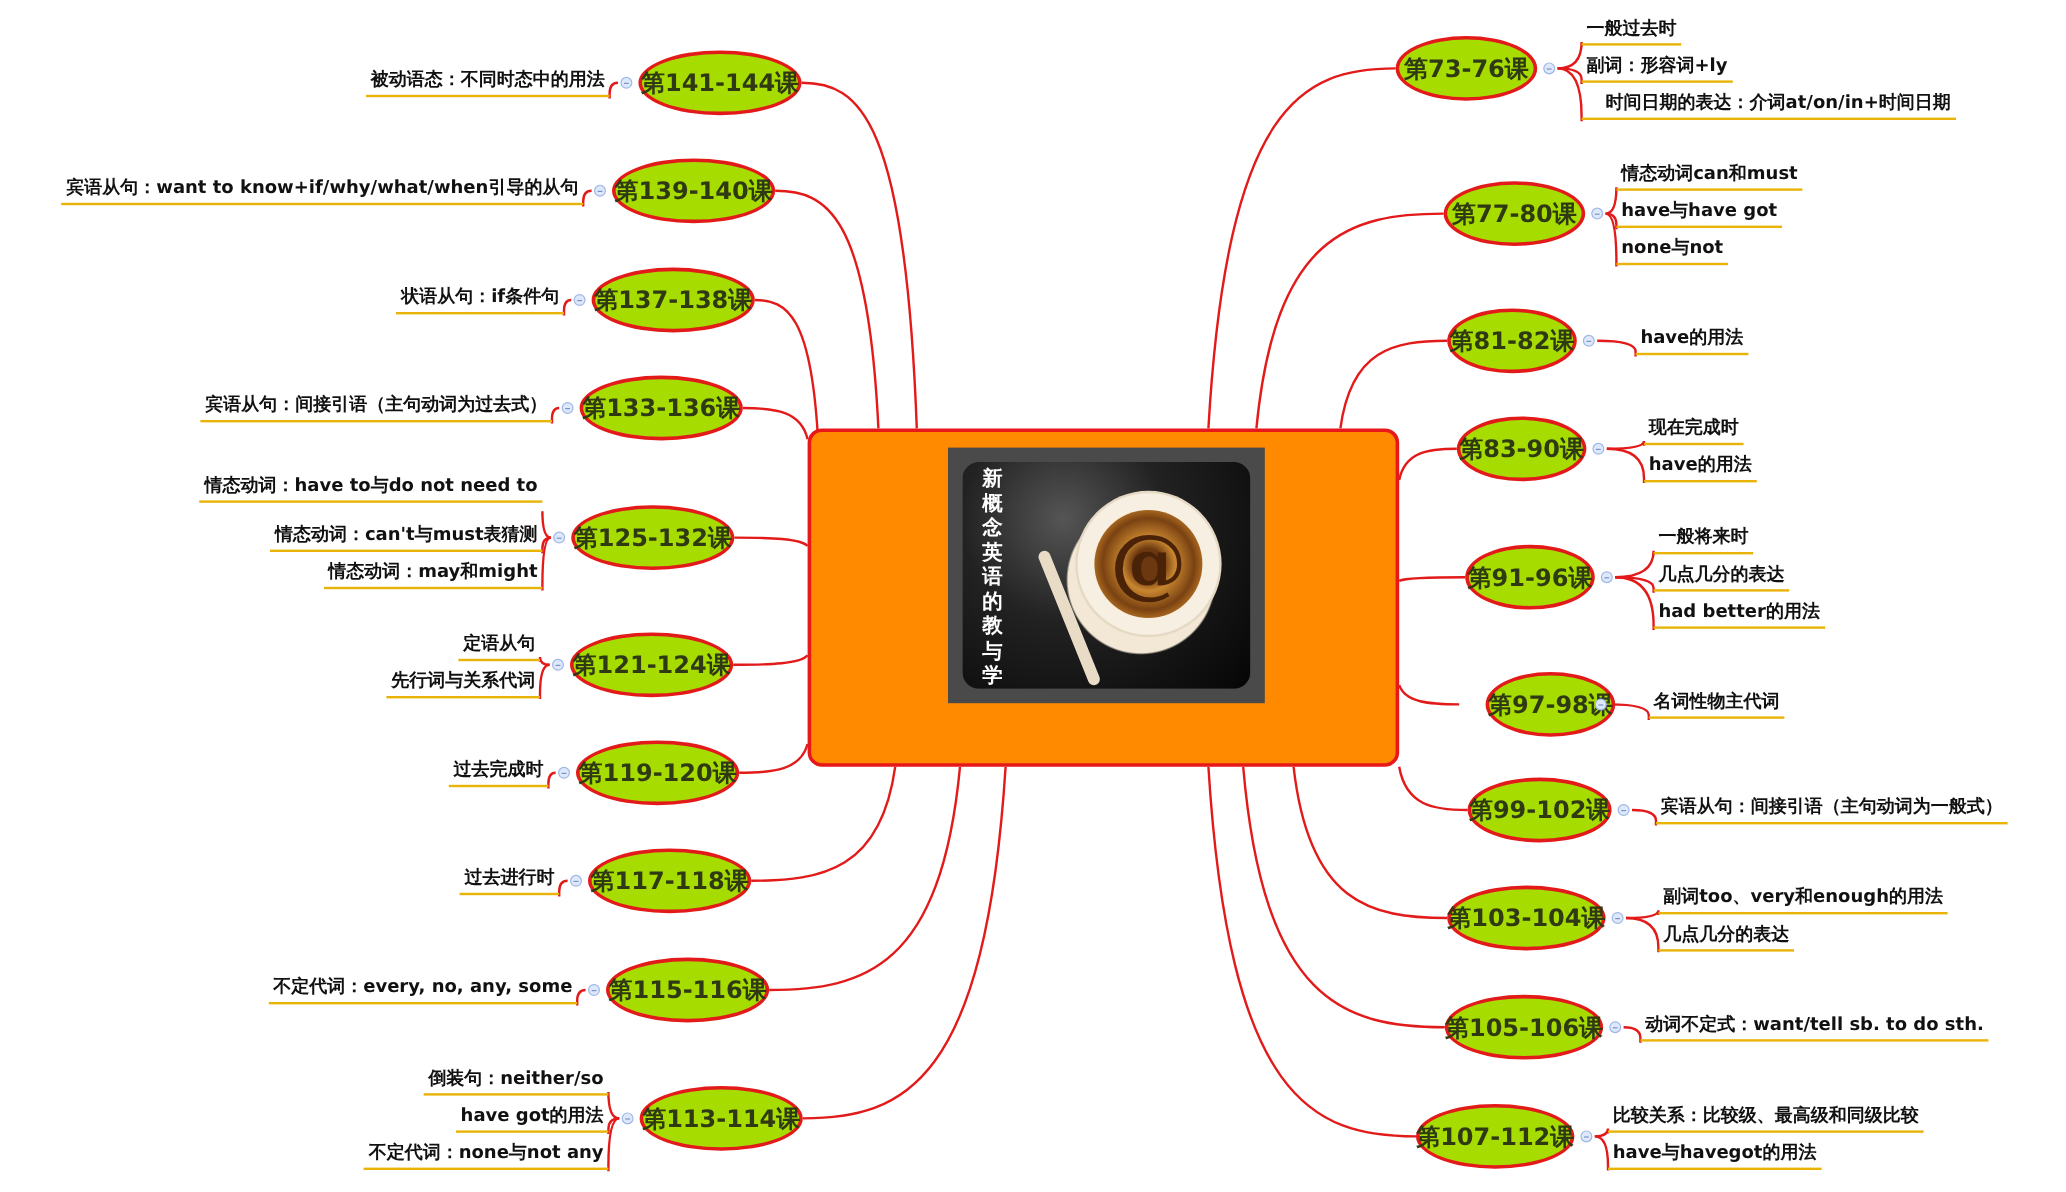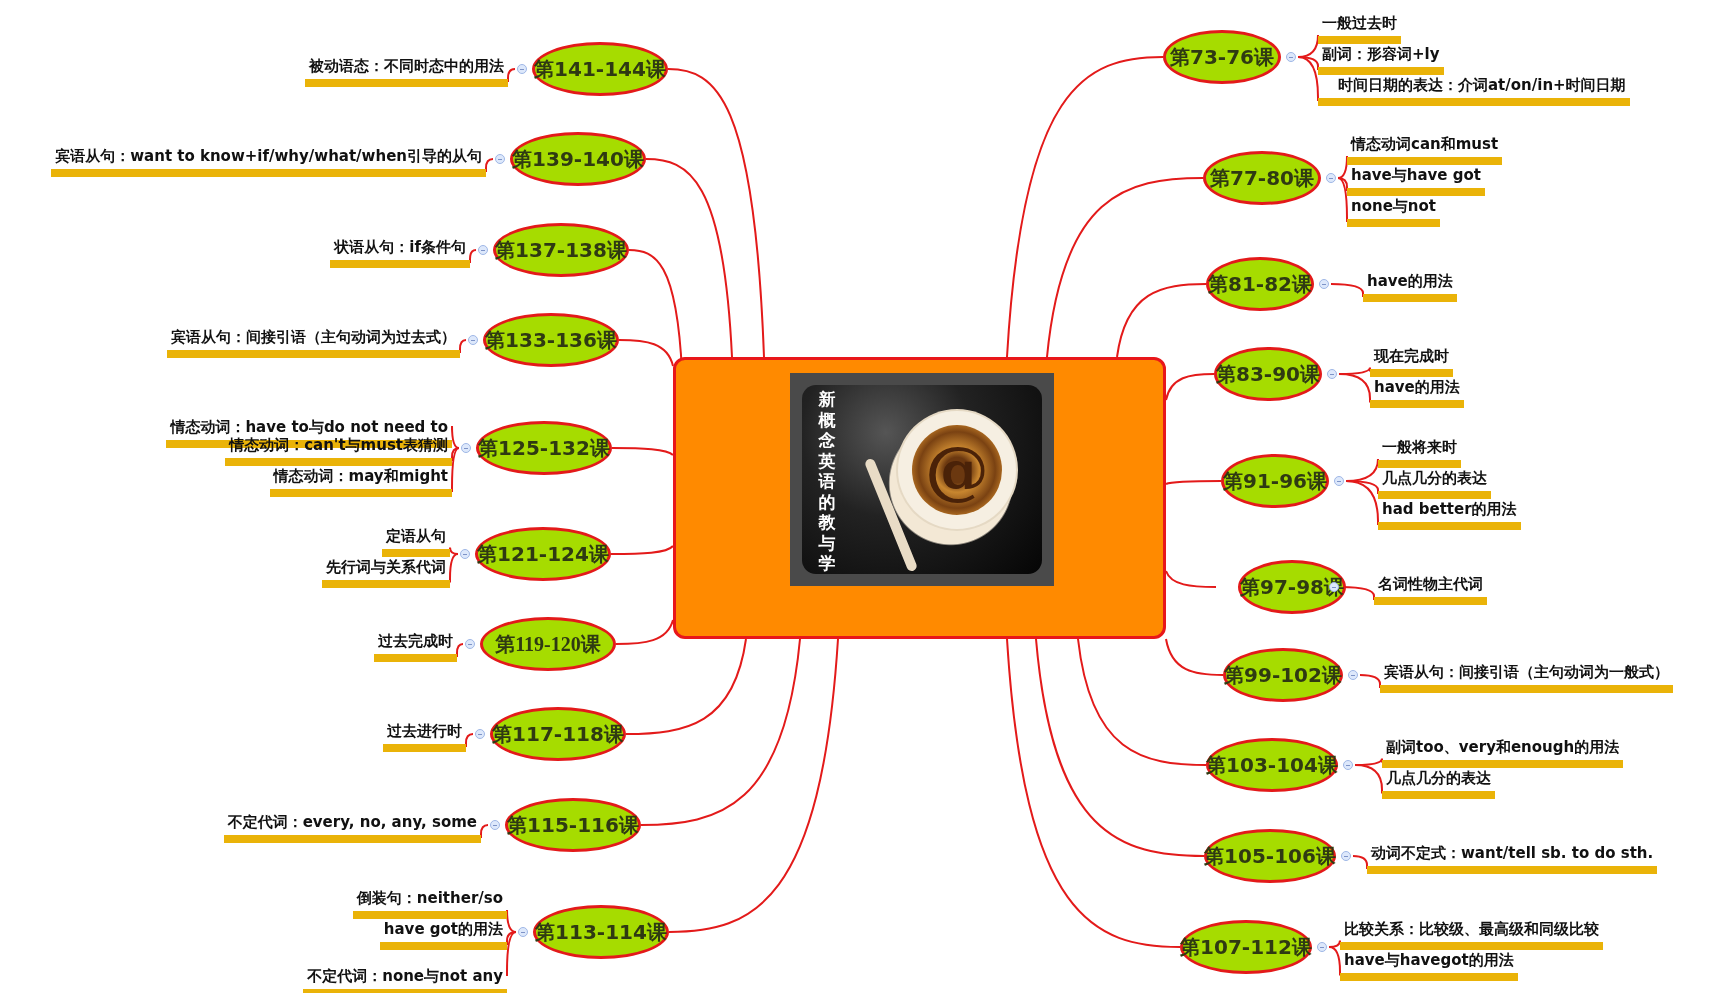--- a/index.html
+++ b/index.html
@@ -24,21 +24,21 @@
            text-align:center; font-weight:bold; }
   .center-title { position:absolute; left:0; right:0; top:226px; text-align:center; font-size:27px;
                   font-weight:bold; color:#111; letter-spacing:1px; }
   .node { position:absolute; height:52px; border-radius:50%; background:#a6dc00; border:3px solid #e31a1a;
           box-sizing:border-box; display:flex; align-items:center; justify-content:center;
           font-weight:bold; font-size:20px; color:#2f3a12; white-space:nowrap; }
   .toggle { position:absolute; width:10px; height:10px; border-radius:50%; background:#dde8fb;
             border:1px solid #9fb7e6; box-sizing:border-box; }
   .toggle::after { content:""; position:absolute; left:2px; right:2px; top:4px; height:1px; background:#7d93c7; }
   .leaf { position:absolute; font-size:15px; font-weight:bold; color:#111; white-space:nowrap;
-          border-bottom:8px solid #eab308; padding:0 4px 4px 4px; line-height:18px; }
+          border-bottom:2px solid #eab308; padding:0 4px 4px 4px; line-height:18px; }
   .leaf.r { text-align:left; }
   .leaf.l { text-align:right; }
 </style>
 </head>
 <body>
 
 <svg id="links" xmlns="http://www.w3.org/2000/svg">
     <path d="M1007,357 C1022.6,87 1085,57 1163,57" fill="none" stroke="#e31a1a" stroke-width="2"></path>
     <path d="M1298,57 Q1318,57 1318,35 L1318,39" fill="none" stroke="#e31a1a" stroke-width="2"></path>
     <path d="M1298,57 Q1318,57 1318,66 L1318,70" fill="none" stroke="#e31a1a" stroke-width="2"></path>
@@ -166,34 +166,34 @@
     <div class="toggle" style="left: 495px; top: 154px;"></div>
     <div class="leaf l" style="top: 147px; right: 1236px;">宾语从句：want to know+if/why/what/when引导的从句</div>
     <div class="node" style="left: 493px; top: 223px; width: 136px; height: 54px;">第137-138课</div>
     <div class="toggle" style="left: 478px; top: 245px;"></div>
     <div class="leaf l" style="top: 238px; right: 1252px;">状语从句：if条件句</div>
     <div class="node" style="left: 483px; top: 313px; width: 136px; height: 54px;">第133-136课</div>
     <div class="toggle" style="left: 468px; top: 335px;"></div>
     <div class="leaf l" style="top: 328px; right: 1262px;">宾语从句：间接引语（主句动词为过去式）</div>
     <div class="node" style="left: 476px; top: 421px; width: 136px; height: 54px;">第125-132课</div>
     <div class="toggle" style="left: 461px; top: 443px;"></div>
-    <div class="leaf l" style="top: 418px; right: 1270px;">情态动词：have to与do not need to</div>
+    <div class="leaf l" style="top: 395px; right: 1270px;">情态动词：have to与do not need to</div>
     <div class="leaf l" style="top: 436px; right: 1270px;">情态动词：can't与must表猜测</div>
     <div class="leaf l" style="top: 467px; right: 1270px;">情态动词：may和might</div>
     <div class="node" style="left: 475px; top: 527px; width: 136px; height: 54px;">第121-124课</div>
     <div class="toggle" style="left: 460px; top: 549px;"></div>
     <div class="leaf l" style="top: 526.5px; right: 1272px;">定语从句</div>
     <div class="leaf l" style="top: 557.5px; right: 1272px;">先行词与关系代词</div>
-    <div class="node" style="left: 480px; top: 617px; width: 136px; height: 54px; font-family: Liberation Serif, serif;">第119-120课</div>
+    <div class="node" style="left: 480px; top: 617px; width: 136px; height: 54px;">第119-120课</div>
     <div class="toggle" style="left: 465px; top: 639px;"></div>
     <div class="leaf l" style="top: 632px; right: 1265px;">过去完成时</div>
     <div class="node" style="left: 490px; top: 707px; width: 136px; height: 54px;">第117-118课</div>
     <div class="toggle" style="left: 475px; top: 729px;"></div>
     <div class="leaf l" style="top: 722px; right: 1256px;">过去进行时</div>
     <div class="node" style="left: 505px; top: 798px; width: 136px; height: 54px;">第115-116课</div>
     <div class="toggle" style="left: 490px; top: 820px;"></div>
     <div class="leaf l" style="top: 813px; right: 1241px;">不定代词：every, no, any, some</div>
     <div class="node" style="left: 533px; top: 905px; width: 136px; height: 54px;">第113-114课</div>
     <div class="toggle" style="left: 518px; top: 927px;"></div>
     <div class="leaf l" style="top: 889px; right: 1215px;">倒装句：neither/so</div>
     <div class="leaf l" style="top: 920px; right: 1215px;">have got的用法</div>
-    <div class="leaf l" style="top: 951px; right: 1215px; margin-top: 16px;">不定代词：none与not any</div>
+    <div class="leaf l" style="top: 951px; right: 1215px;">不定代词：none与not any</div>
   </div>
 
 </body></html>

